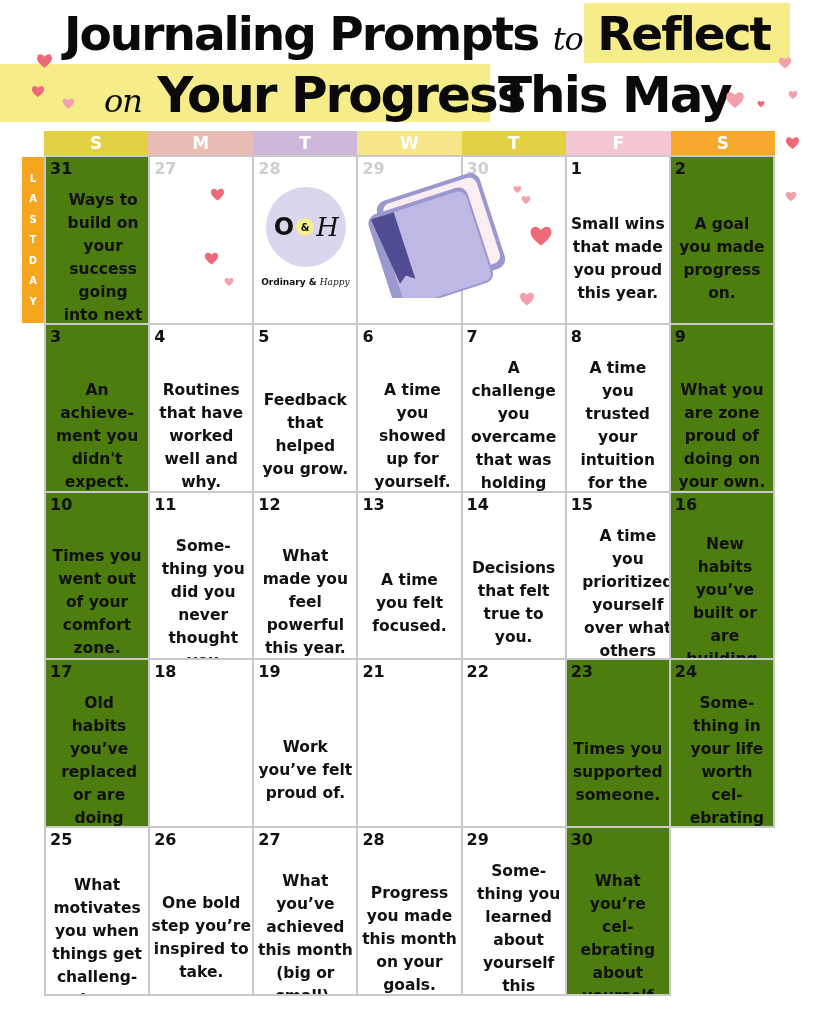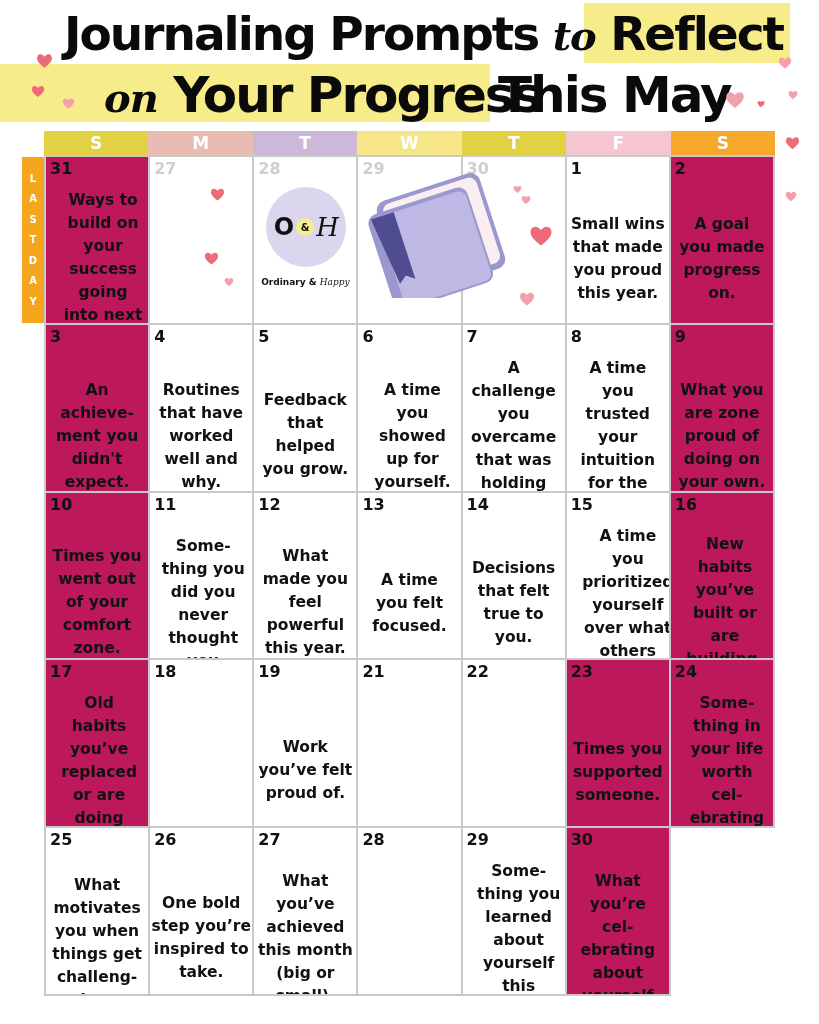--- a/index.html
+++ b/index.html
@@ -6,37 +6,37 @@
   html, body { width: 819px; height: 1024px; background: #ffffff; overflow: hidden; }
   body { position: relative; font-family: "DejaVu Sans", sans-serif; color: #111; }
 
   
   .hl-top { position: absolute; left: 584px; top: 3px; width: 206px; height: 60px; background: #f7ec8a; }
   .hl-bot { position: absolute; left: 0; top: 64px; width: 490px; height: 58px; background: #f7ec8a; }
   .title-line { position: absolute; white-space: nowrap; font-weight: 900; letter-spacing: -2px; color: #0a0a0a; }
   .t1 { left: 64px; top: 6px; font-size: 47px; }
   .t2 { left: 104px; top: 66px; font-size: 50px; }
   .t3 { left: 498px; top: 66px; font-size: 50px; }
-  .script { font-family: "DejaVu Serif", serif; font-style: italic; font-weight: 700; letter-spacing: -1px; font-size: 40px; }
+  .script { font-family: "DejaVu Serif", serif; font-style: italic; font-weight: 400; letter-spacing: -1px; font-size: 32px; }
 
   .heart { position: absolute; width: 16px; height: 16px; }
   .heart svg { width: 100%; height: 100%; display: block; }
 
   
   .dow-row { position: absolute; left: 44px; top: 131px; width: 731px; height: 24px; display: grid; grid-template-columns: repeat(7, 1fr); }
   .dow { display: flex; align-items: center; justify-content: center; color: #fff; font-weight: 700; font-size: 17px; }
 
   
   .side-tab { position: absolute; left: 22px; top: 157px; width: 22px; height: 166px; background: #f5a51e; display: flex; flex-direction: column; align-items: center; justify-content: space-evenly; padding: 6px 0; }
   .side-tab span { color: #fff; font-weight: 700; font-size: 10px; line-height: 1; }
 
   
   .grid { position: absolute; left: 44px; top: 155px; width: 731px; height: 841px; display: grid; grid-template-columns: repeat(7, 1fr); grid-template-rows: repeat(5, 1fr); border-left: 2px solid #c9c9c9; border-top: 2px solid #c9c9c9; }
   .cell { position: relative; border-right: 2px solid #c9c9c9; border-bottom: 2px solid #c9c9c9; background: #fff; overflow: hidden; }
-  .cell.weekend { background: #be185d; }
+  .cell.weekend { background: #4d7c0f; }
   .day-num { position: absolute; left: 4px; top: 2px; font-weight: 700; font-size: 16px; color: #111; }
   .cell.prev .day-num { color: #cfcfcf; }
   .prompt { position: absolute; left: 2px; right: 2px; top: 22px; bottom: 4px; display: flex; align-items: center; justify-content: center; text-align: center; font-weight: 700; font-size: 15.5px; line-height: 23px; color: #111; margin-top: 28px; }
 
   
   .logo-circle { position: absolute; left: 12px; top: 30px; width: 80px; height: 80px; border-radius: 50%; background: #dcd5ee; display: flex; align-items: center; justify-content: center; }
   .logo-o { font-weight: 900; font-size: 24px; }
   .logo-amp { display: inline-flex; align-items: center; justify-content: center; width: 18px; height: 18px; border-radius: 50%; background: #f4ee8e; font-size: 10px; font-weight: 700; margin: 0 2px; }
   .logo-h { font-family: "DejaVu Serif", serif; font-style: italic; font-size: 26px; }
   .logo-text { position: absolute; left: 0; right: 0; top: 120px; text-align: center; font-size: 9px; font-weight: 700; }
@@ -291,20 +291,21 @@
   <div class="cell">
       <span class="day-num">26</span>
       <div class="prompt" style="align-items:flex-start;top:36px;left:0;right:0">One bold step you’re inspired to take.</div>
     </div>
   <div class="cell">
       <span class="day-num">27</span>
       <div class="prompt" style="align-items:flex-start;top:14px;left:0;right:0">What you’ve achieved this month (big or small).</div>
     </div>
   <div class="cell">
       <span class="day-num">28</span>
+      <div class="prompt" style="align-items:flex-start;top:26px;left:0;right:0">Progress you made this month on your goals.</div>
     </div>
   <div class="cell">
       <span class="day-num">29</span>
       <div class="prompt" style="align-items:flex-start;top:4px;left:14px;right:4px">Some-thing you learned about yourself this month.</div>
     </div>
   <div class="cell weekend">
       <span class="day-num">30</span>
       <div class="prompt" style="align-items:flex-start;top:14px;left:6px;right:6px">What you’re cel-ebrating about yourself now.</div>
     </div>
 </div>

